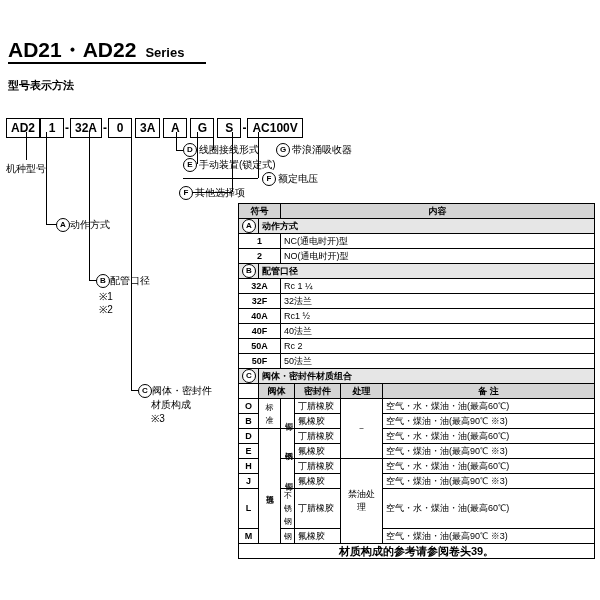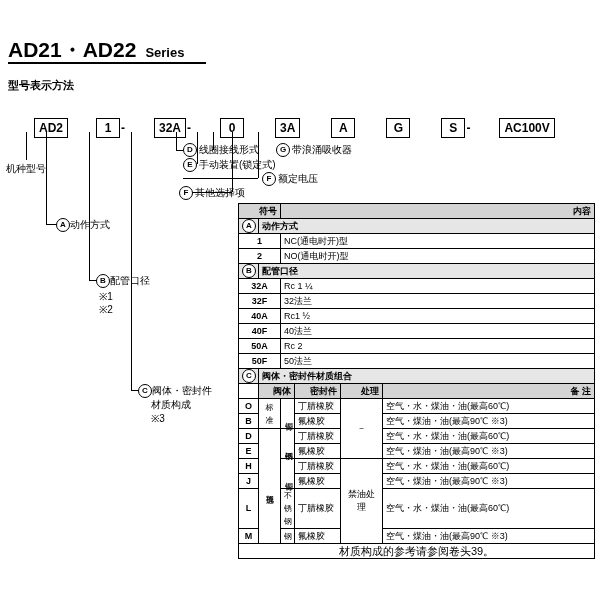--- a/index.html
+++ b/index.html
@@ -64,21 +64,20 @@
   }
   .code-box {
     border: 1px solid #000;
     background: #fff;
     padding: 2px 4px;
     min-width: 14px;
     text-align: center;
     font-size: 12px;
     font-weight: bold;
     line-height: 14px;
-    margin-left: 28px;
   }
   .code-dash {
     padding: 0 1px;
     font-size: 12px;
     font-weight: bold;
   }
   .code-gap {
     width: 3px;
   }
 
@@ -140,36 +139,36 @@
   table.spec td, table.spec th {
     border: 1px solid #000;
     padding: 0 3px;
     height: 14px;
     line-height: 13px;
     vertical-align: middle;
     background: #fff;
   }
   .hdr {
     background: #d4d4d4 !important;
-    text-align: right;
+    text-align: center;
     font-weight: bold;
     font-size: 9px;
   }
   .grp {
     background: #e6e6e6 !important;
     font-weight: bold;
     font-size: 9px;
   }
   .ctr { text-align: center; }
   .bold { font-weight: bold; }
   .note-row td {
     text-align: center;
     font-size: 11px;
     height: 22px;
-    font-weight: normal;
+    font-weight: bold;
   }
   .vmid { vertical-align: middle; }
   .vert {
     writing-mode: vertical-rl;
     text-orientation: upright;
     font-size: 8px;
     line-height: 9px;
     letter-spacing: 0px;
     display: inline-block;
   }

